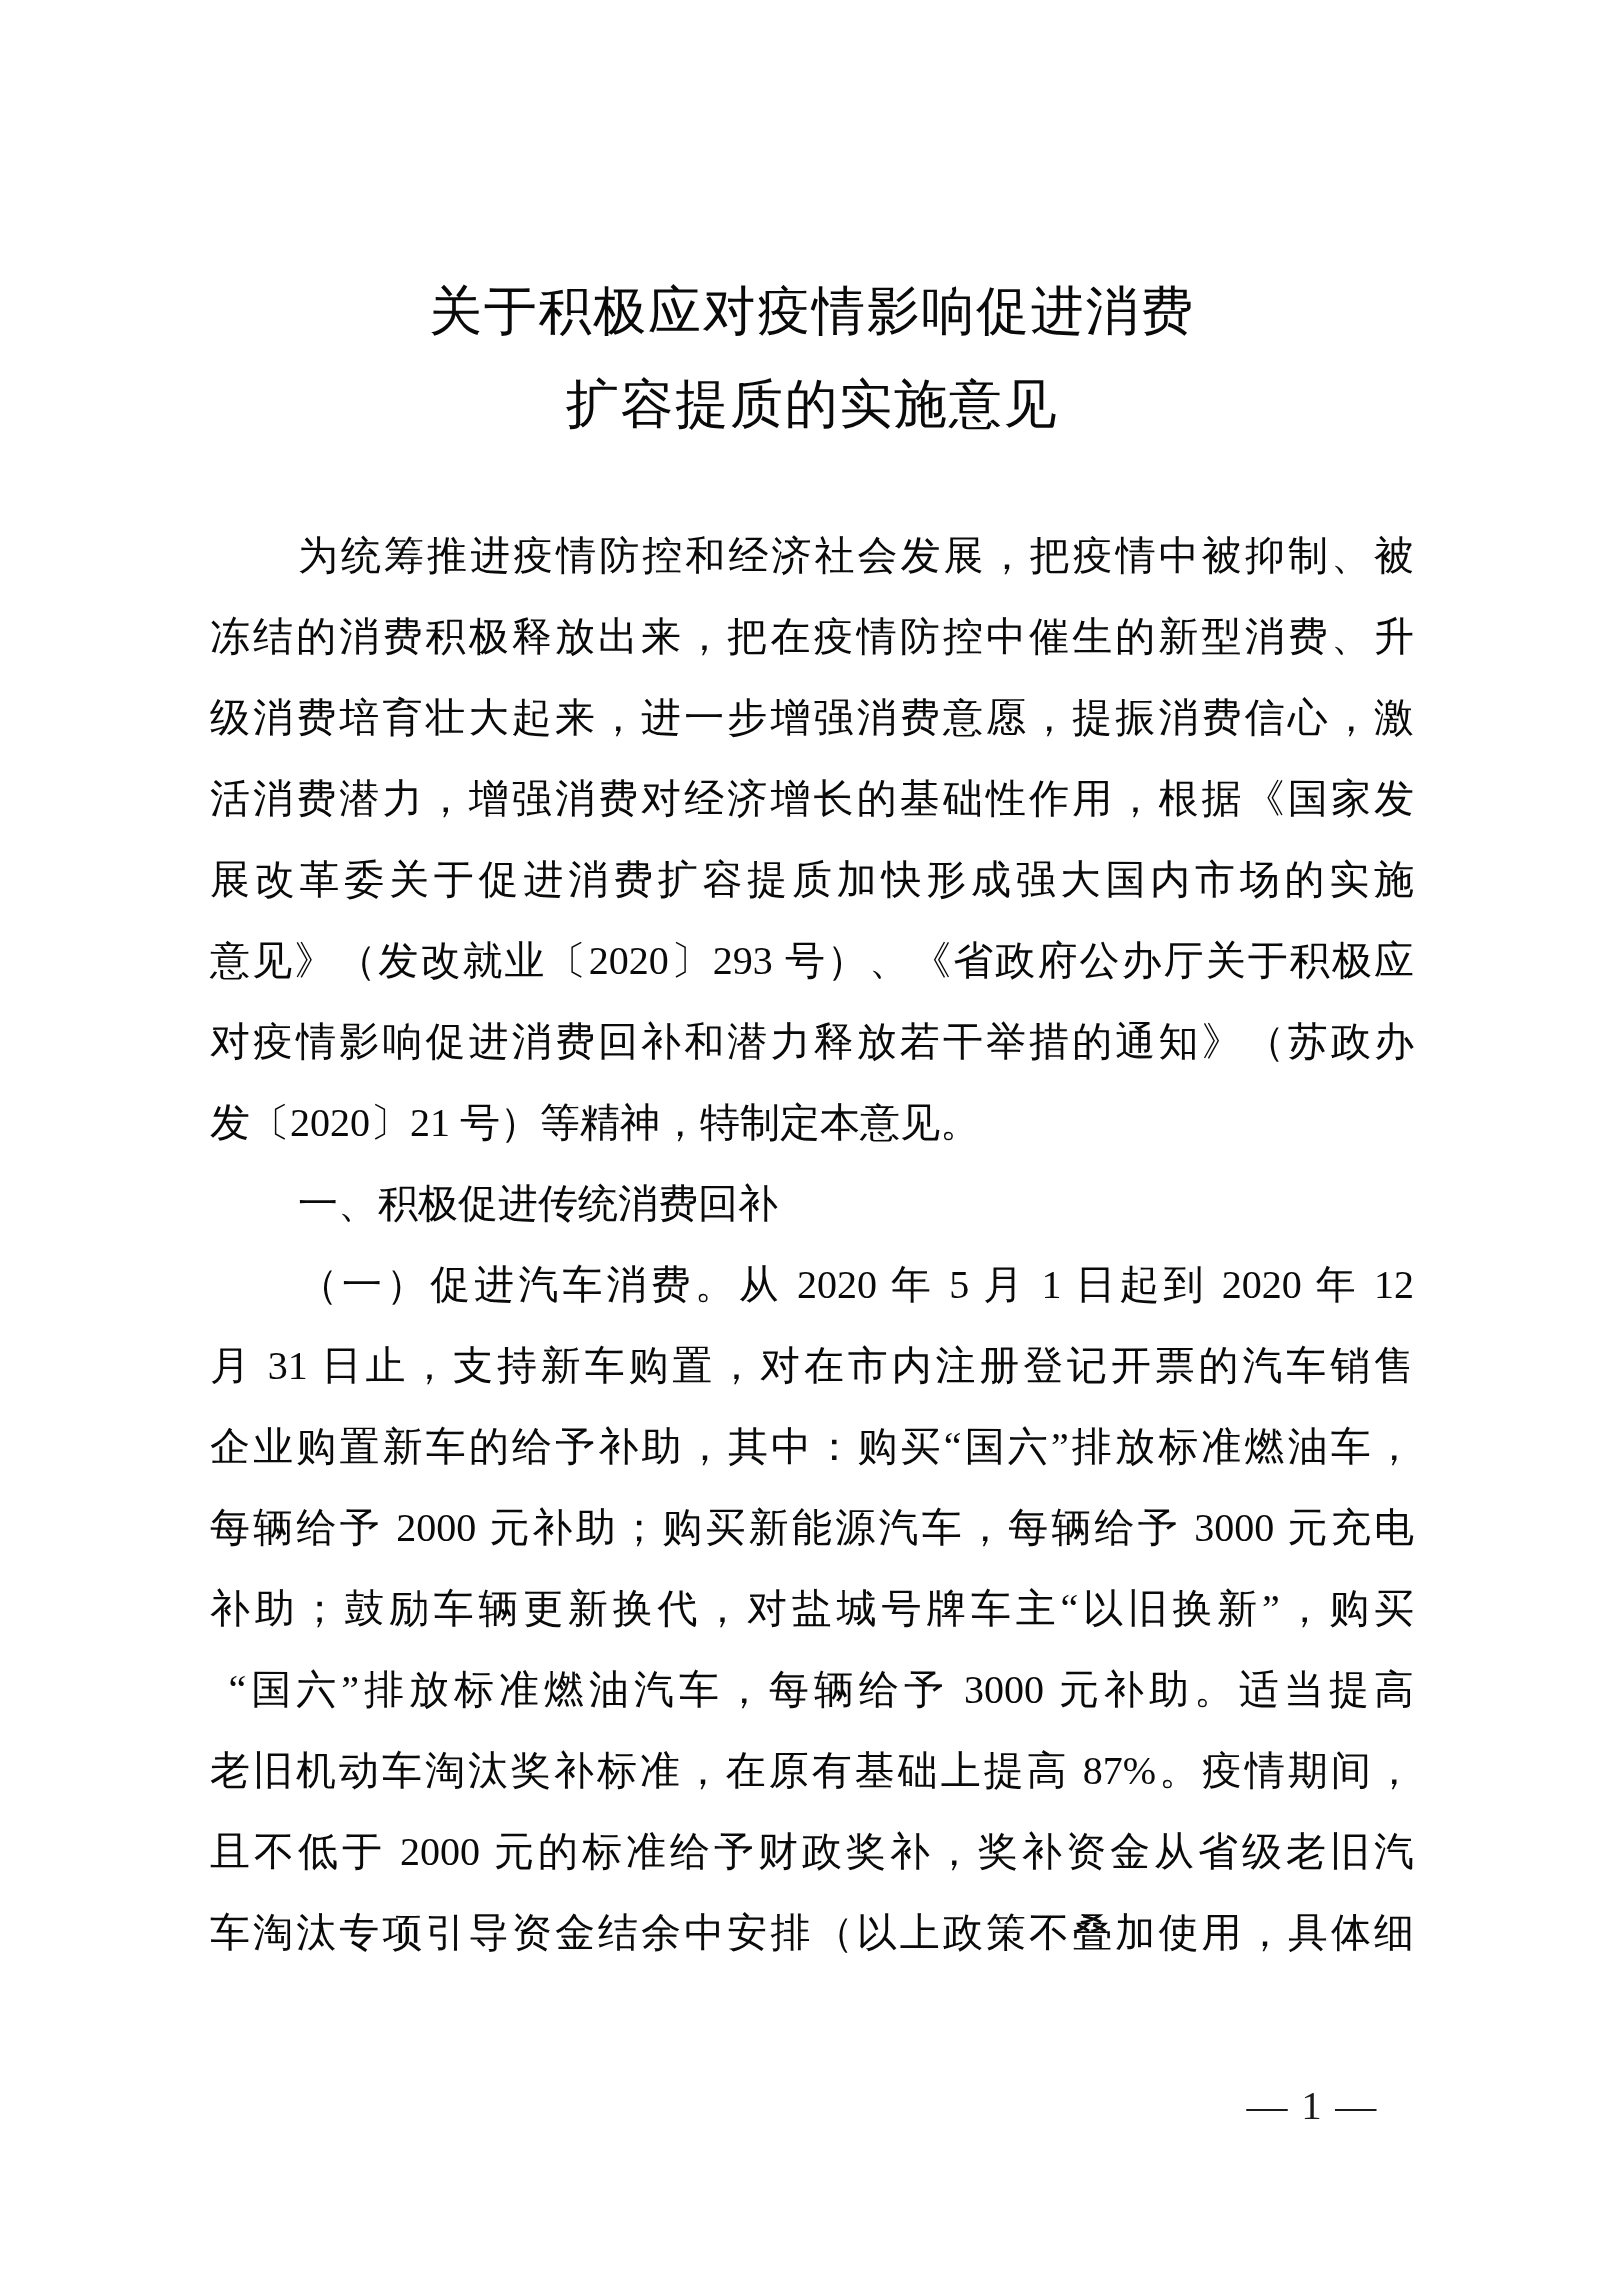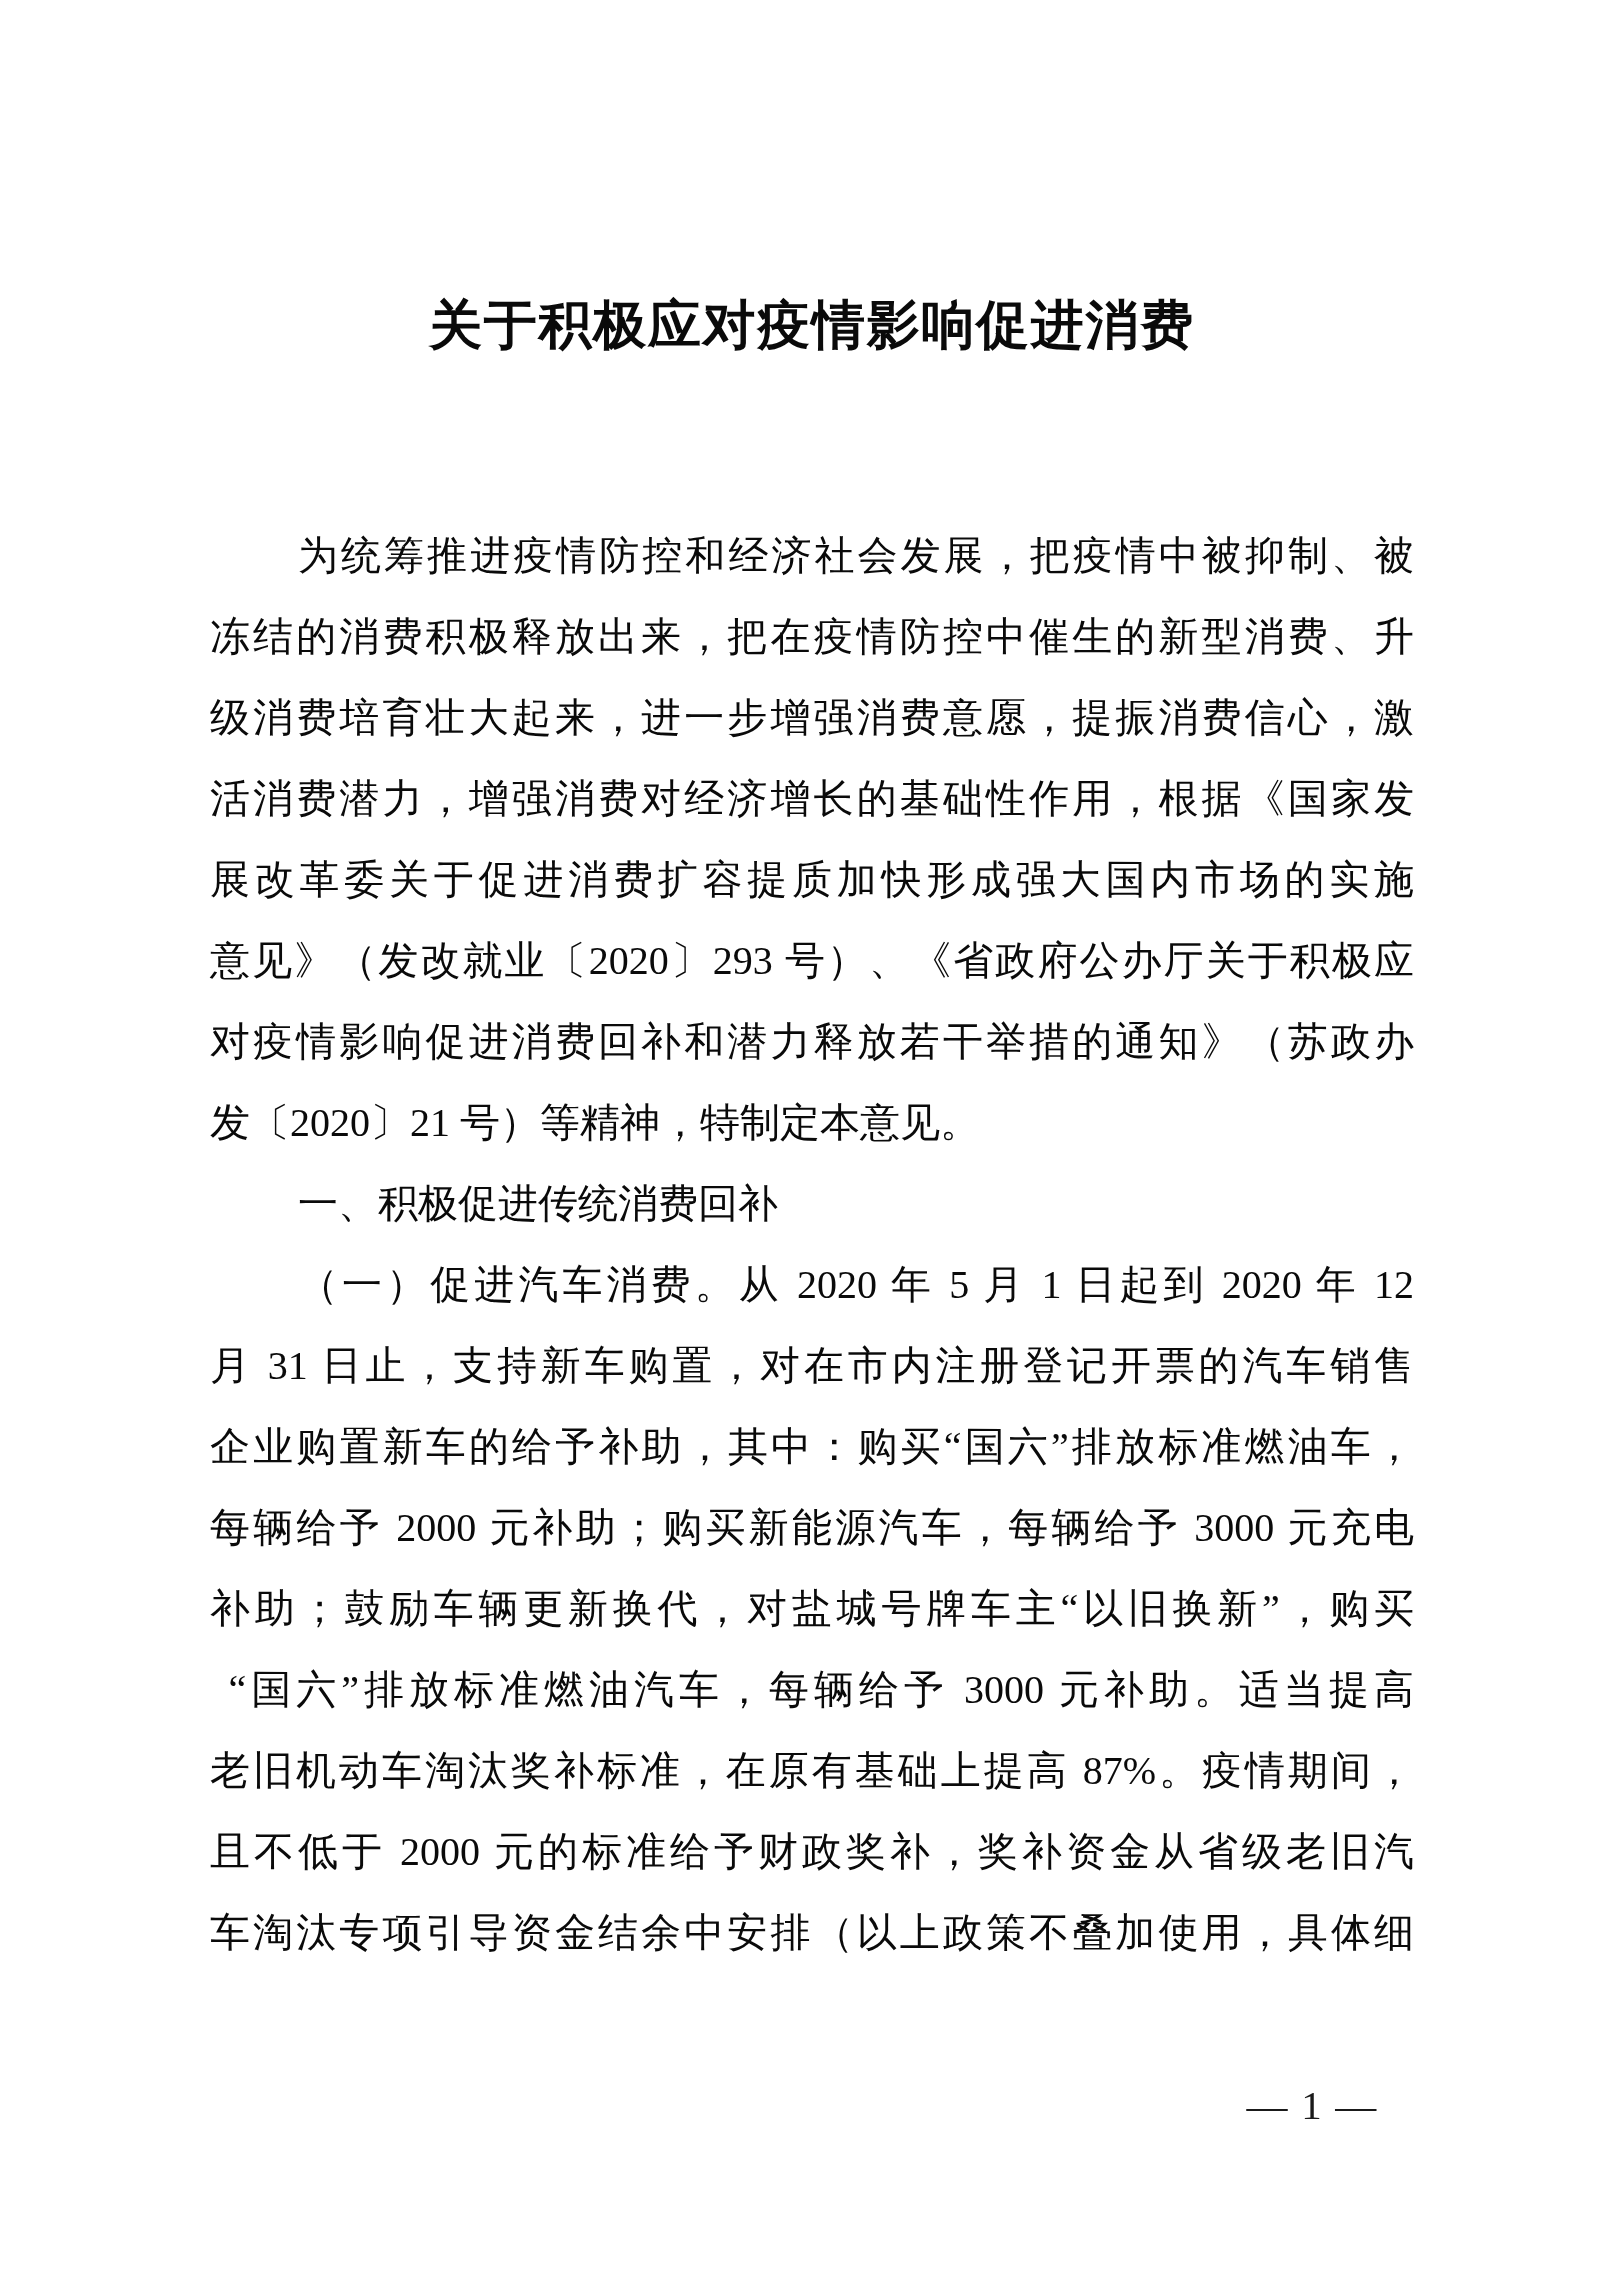--- a/index.html
+++ b/index.html
@@ -13,24 +13,24 @@
     height: 2295px;
     background: #ffffff;
     color: #0d0d0d;
     overflow: hidden;
     
     font-family: "Liberation Serif", "DejaVu Serif", serif;
   }
   .title {
     position: absolute;
     left: 210px;
-    top: 279px;
+    top: 265px;
     width: 1204px;
     text-align: center;
-    font-weight: 700;
+    font-weight: 400;
     font-size: 53px;
     line-height: 93px;
     letter-spacing: 1.7px;
     color: #0a0a0a;
   }
   .body-block {
     position: absolute;
     left: 210px;
     top: 515px;
     width: 1204px;
@@ -62,20 +62,21 @@
     white-space: nowrap;
   }
 </style>
 </head>
 <body>
 
 <div class="page">
 
   <div class="title">
     <div>关于积极应对疫情影响促进消费</div>
+    <div>扩容提质的实施意见</div>
   </div>
 
   <div class="body-block">
     <div class="line indent">为统筹推进疫情防控和经济社会发展，把疫情中被抑制、被</div>
     <div class="line">冻结的消费积极释放出来，把在疫情防控中催生的新型消费、升</div>
     <div class="line">级消费培育壮大起来，进一步增强消费意愿，提振消费信心，激</div>
     <div class="line">活消费潜力，增强消费对经济增长的基础性作用，根据《国家发</div>
     <div class="line">展改革委关于促进消费扩容提质加快形成强大国内市场的实施</div>
     <div class="line">意见》（发改就业〔2020〕293 号）、《省政府公办厅关于积极应</div>
     <div class="line">对疫情影响促进消费回补和潜力释放若干举措的通知》（苏政办</div>

